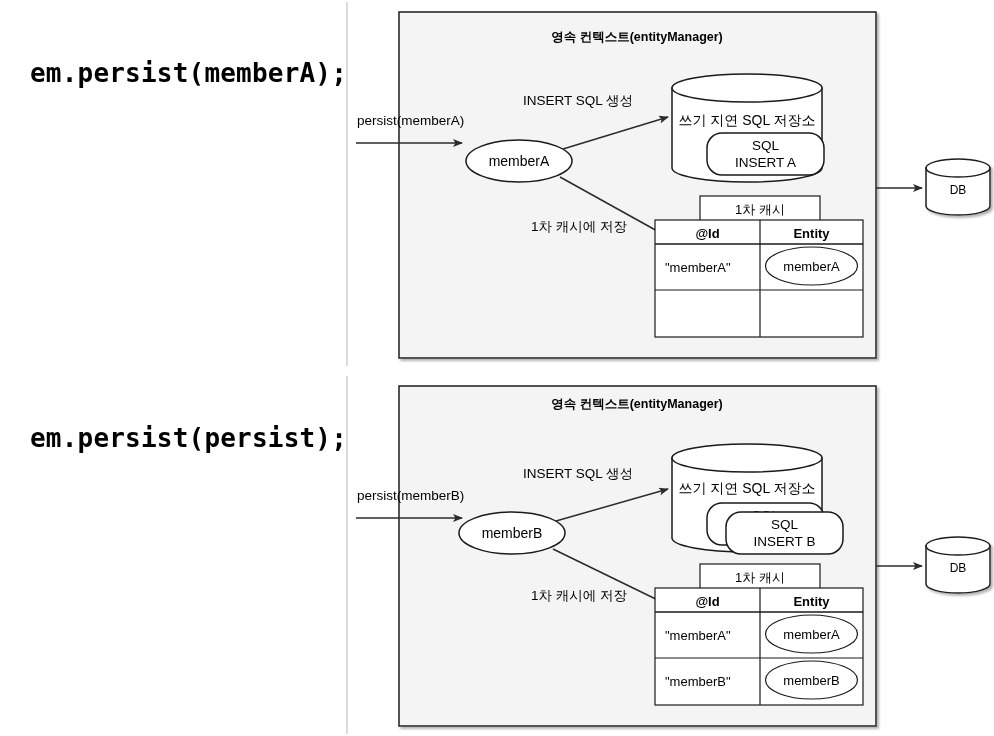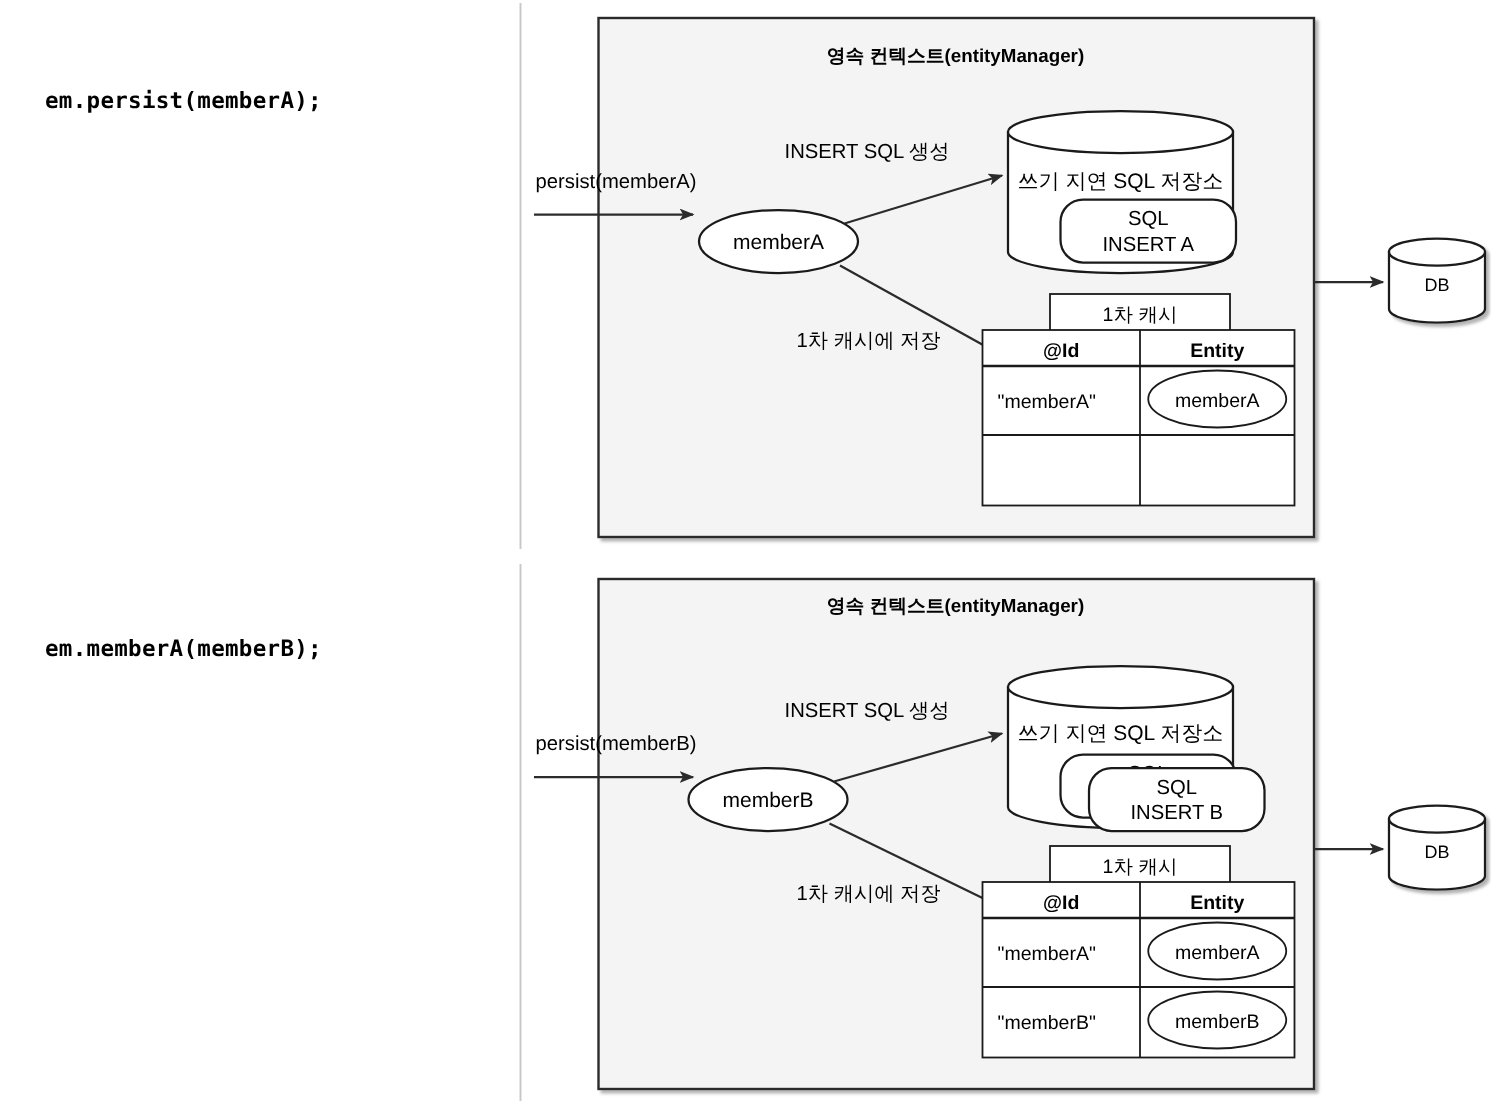--- a/index.html
+++ b/index.html
@@ -25,21 +25,21 @@
     position: absolute;
     left: 0; top: 0;
     width: 994px;
     height: 736px;
     display: block;
   }
   .code-label {
     position: absolute;
     font-family: "DejaVu Sans Mono", "Liberation Mono", monospace;
     font-weight: bold;
-    font-size: 15px;
+    font-size: 26px;
     color: #000000;
     letter-spacing: 0.2px;
     white-space: nowrap;
   }
   #code-a { left: 30px; top: 58px; }
   #code-b { left: 30px; top: 423px; }
 
   
   text {
     font-family: "Liberation Sans", "DejaVu Sans", sans-serif;
@@ -90,21 +90,21 @@
     stroke-width: 1.3;
   }
 </style>
 </head>
 <body>
 
 <div id="stage">
 
   <div class="code-label" id="code-a">em.persist(memberA);</div>
 
-  <div class="code-label" id="code-b">em.memberA(memberB);</div>
+  <div class="code-label" id="code-b">em.persist(persist);</div>
 
   <svg id="diagram" viewBox="0 0 994 736">
     <defs>
       <marker id="arrowhead" markerWidth="10" markerHeight="8" refX="9" refY="4" orient="auto" markerUnits="userSpaceOnUse">
         <path d="M0,0 L10,4 L0,8 L2.4,4 Z" fill="#2b2b2b"></path>
       </marker>
       <filter id="softshadow" x="-20%" y="-20%" width="150%" height="150%">
         <feDropShadow dx="2.2" dy="2.2" stdDeviation="1.1" flood-color="#9a9a9a" flood-opacity="0.75"></feDropShadow>
       </filter>
     </defs>

